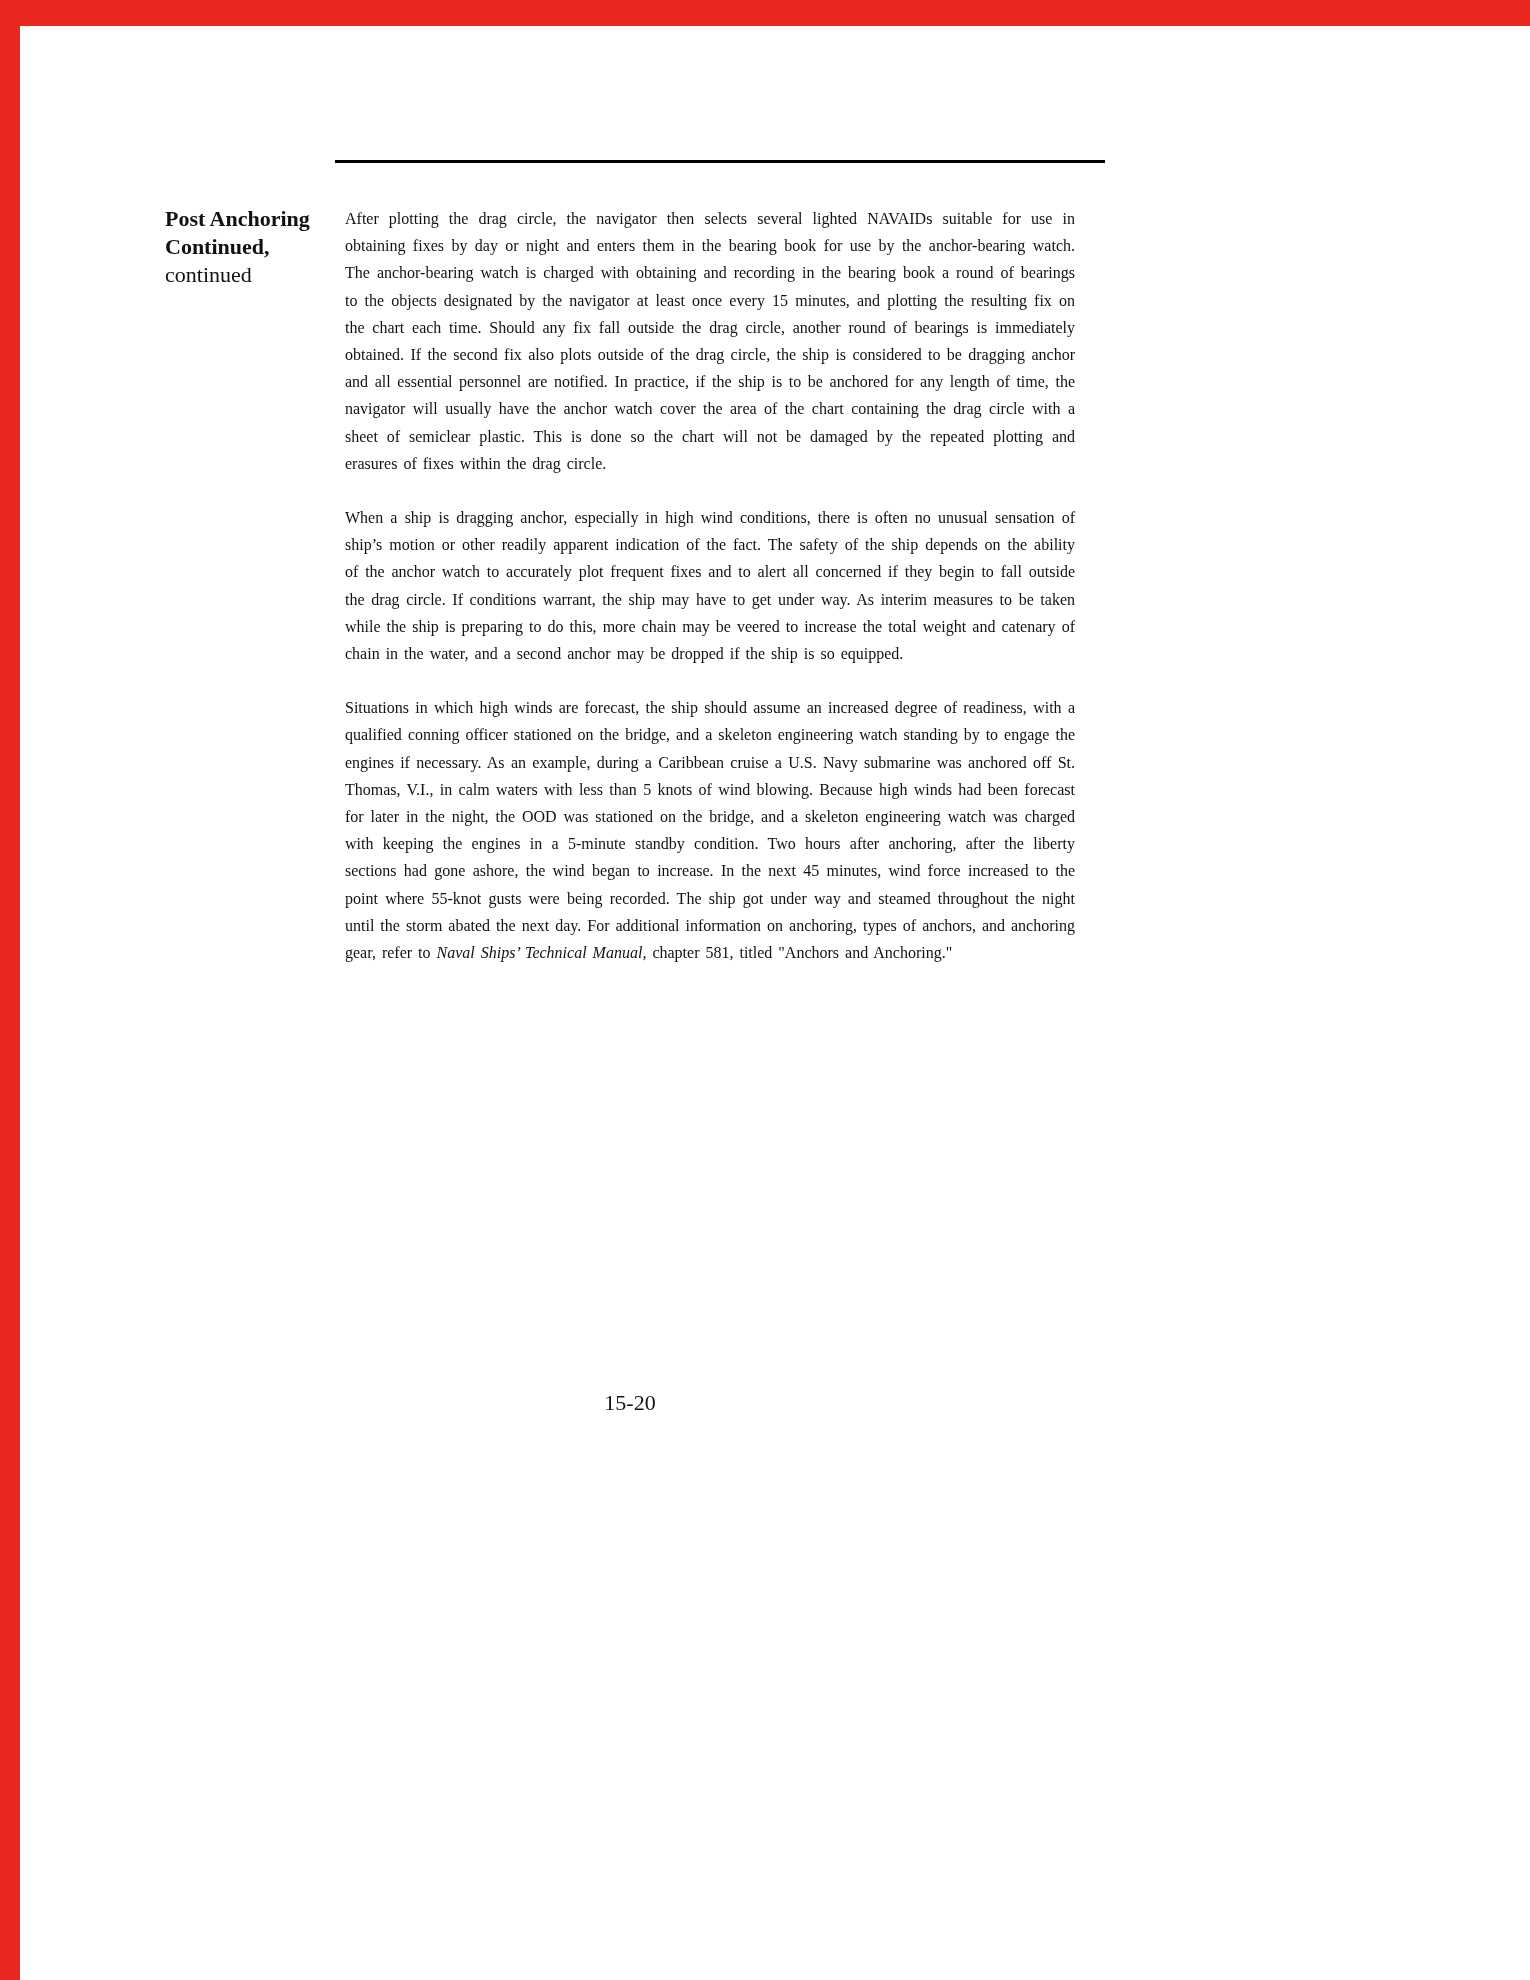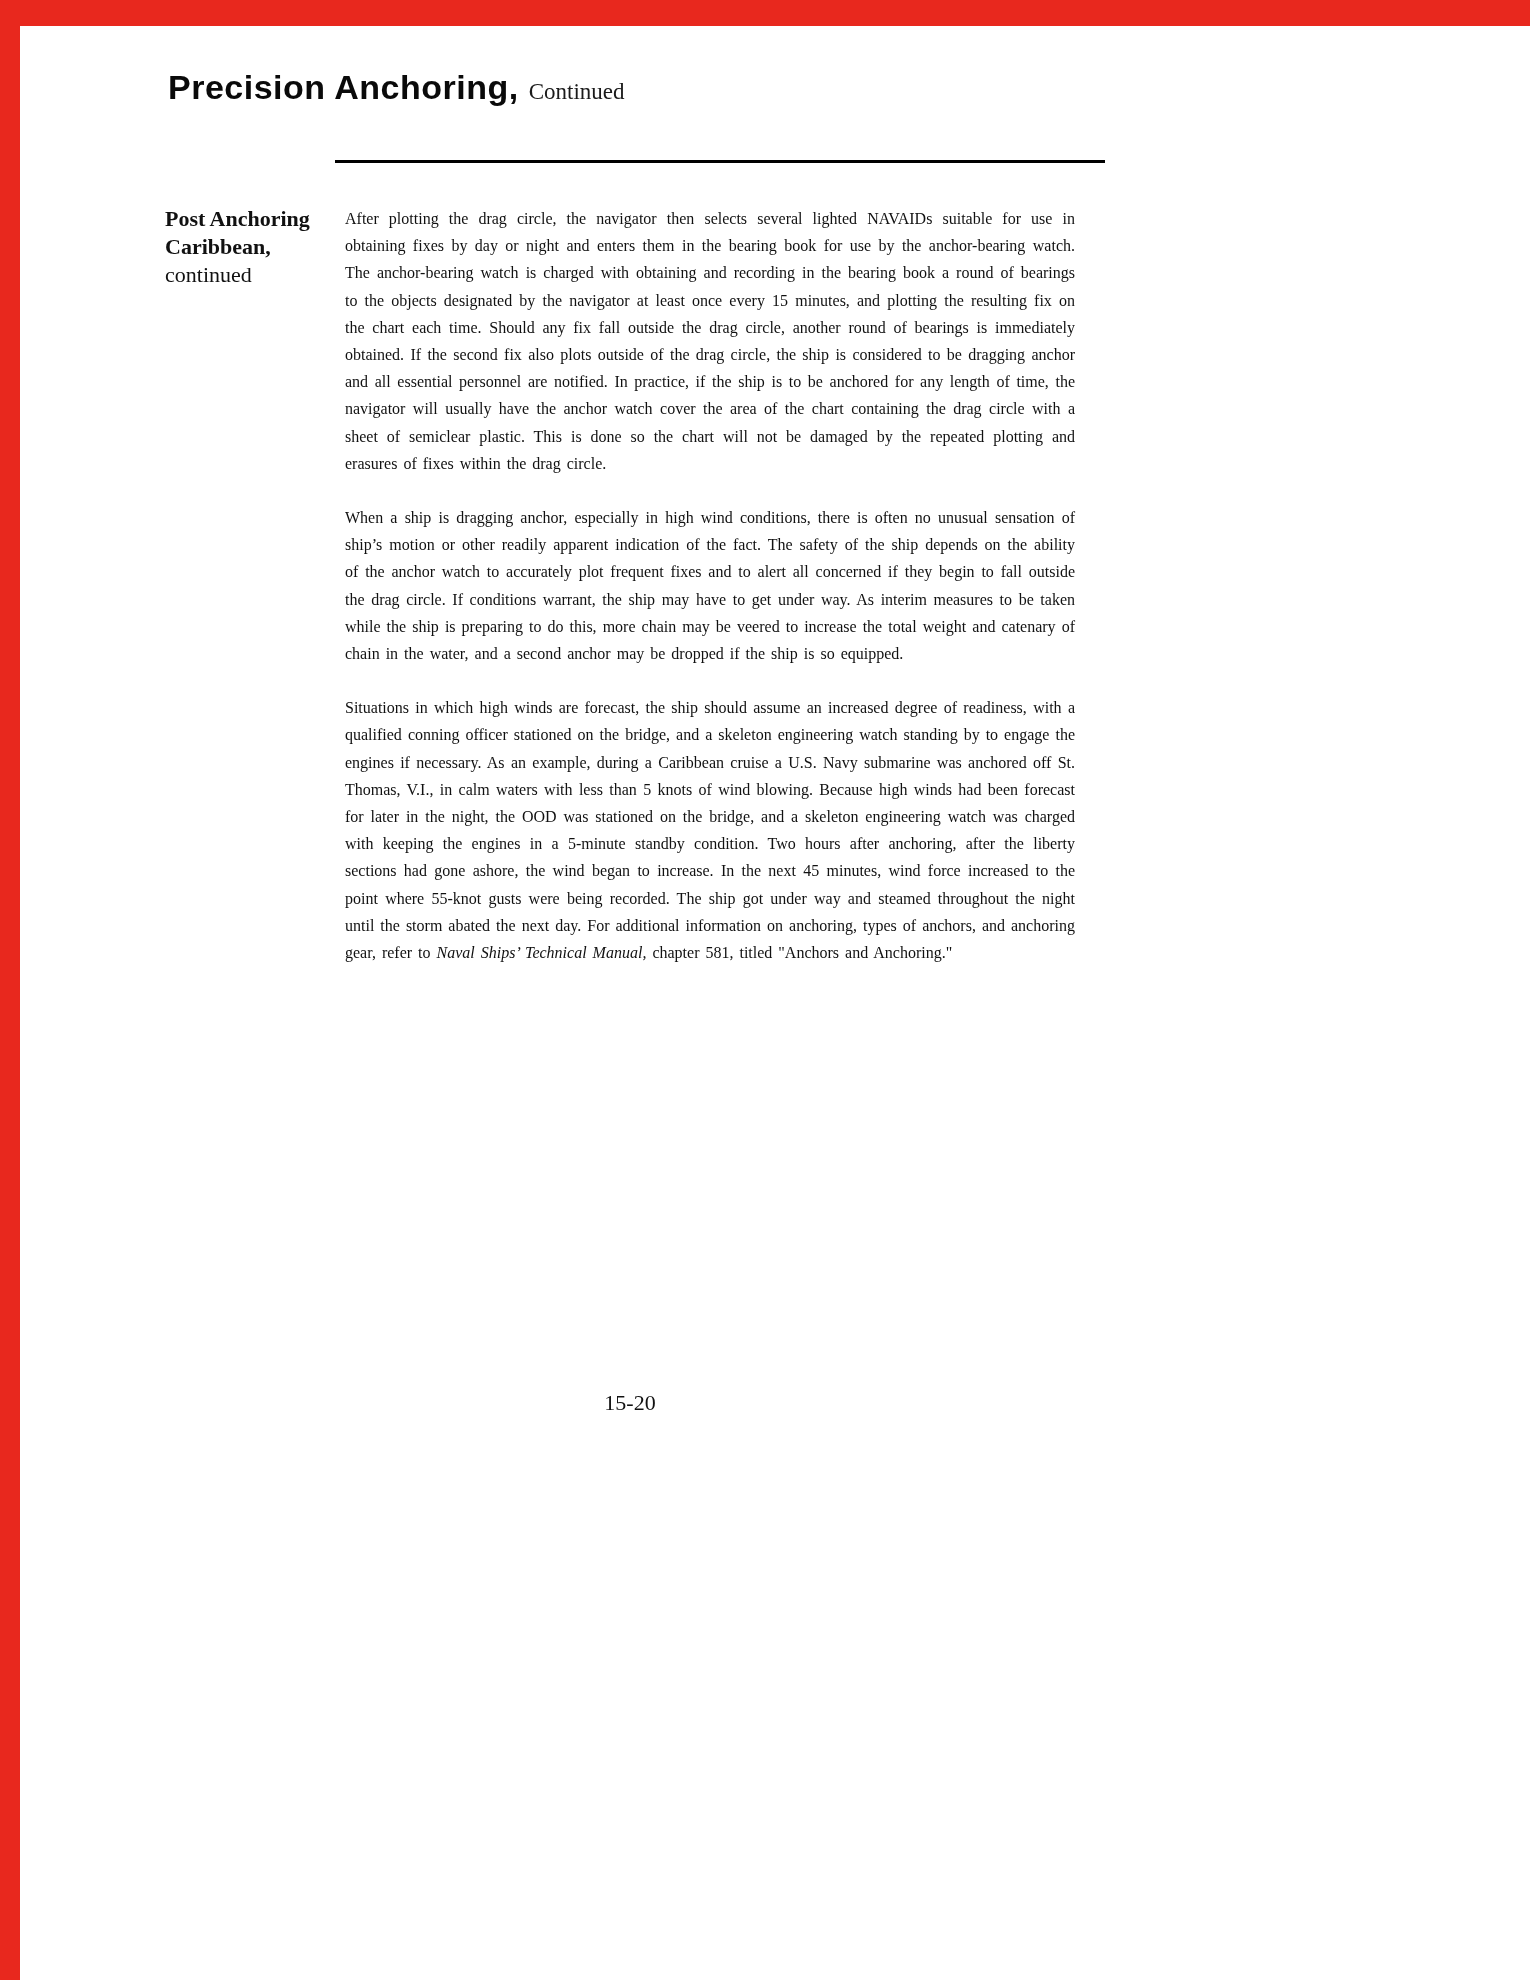--- a/index.html
+++ b/index.html
@@ -98,31 +98,28 @@
   }
 </style>
 </head>
 <body>
 
 <div class="page">
 
   <div class="edge-top"></div>
   <div class="edge-left"></div>
 
-  <div class="title-block">
-    <span class="title-main">Precision Anchoring,</span><span class="title-continued">Continued</span>
-  </div>
 
   <div class="h-rule"></div>
 
   <div class="content">
 
     <div class="side-label">
       <div class="bold-line">Post Anchoring</div>
-      <div class="bold-line">Caribbean,</div>
+      <div class="bold-line">Continued,</div>
       <div>continued</div>
     </div>
 
     <div class="body-col">
       <p>After plotting the drag circle, the navigator then selects several lighted NAVAIDs suitable for use in obtaining fixes by day or night and enters them in the bearing book for use by the anchor-bearing watch. The anchor-bearing watch is charged with obtaining and recording in the bearing book a round of bearings to the objects designated by the navigator at least once every 15 minutes, and plotting the resulting fix on the chart each time. Should any fix fall outside the drag circle, another round of bearings is immediately obtained. If the second fix also plots outside of the drag circle, the ship is considered to be dragging anchor and all essential personnel are notified. In practice, if the ship is to be anchored for any length of time, the navigator will usually have the anchor watch cover the area of the chart containing the drag circle with a sheet of semiclear plastic. This is done so the chart will not be damaged by the repeated plotting and erasures of fixes within the drag circle.</p>
       <p>When a ship is dragging anchor, especially in high wind conditions, there is often no unusual sensation of ship’s motion or other readily apparent indication of the fact. The safety of the ship depends on the ability of the anchor watch to accurately plot frequent fixes and to alert all concerned if they begin to fall outside the drag circle. If conditions warrant, the ship may have to get under way. As interim measures to be taken while the ship is preparing to do this, more chain may be veered to increase the total weight and catenary of chain in the water, and a second anchor may be dropped if the ship is so equipped.</p>
       <p><span>Situations in which high winds are forecast, the ship should assume an increased degree of readiness, with a qualified conning officer stationed on the bridge, and a skeleton engineering watch standing by to engage the engines if necessary. As an example, during a Caribbean cruise a U.S. Navy submarine was anchored off St. Thomas, V.I., in calm waters with less than 5 knots of wind blowing. Because high winds had been forecast for later in the night, the OOD was stationed on the bridge, and a skeleton engineering watch was charged with keeping the engines in a 5-minute standby condition. Two hours after anchoring, after the liberty sections had gone ashore, the wind began to increase. In the next 45 minutes, wind force increased to the point where 55-knot gusts were being recorded.  The ship got under way and steamed throughout the night until the storm abated the next day. For additional information on anchoring, types of anchors, and anchoring gear, refer to </span><span class="italic">Naval Ships’ Technical Manual,</span><span> chapter 581, titled "Anchors and Anchoring."</span></p>
     </div>
 
   </div>

